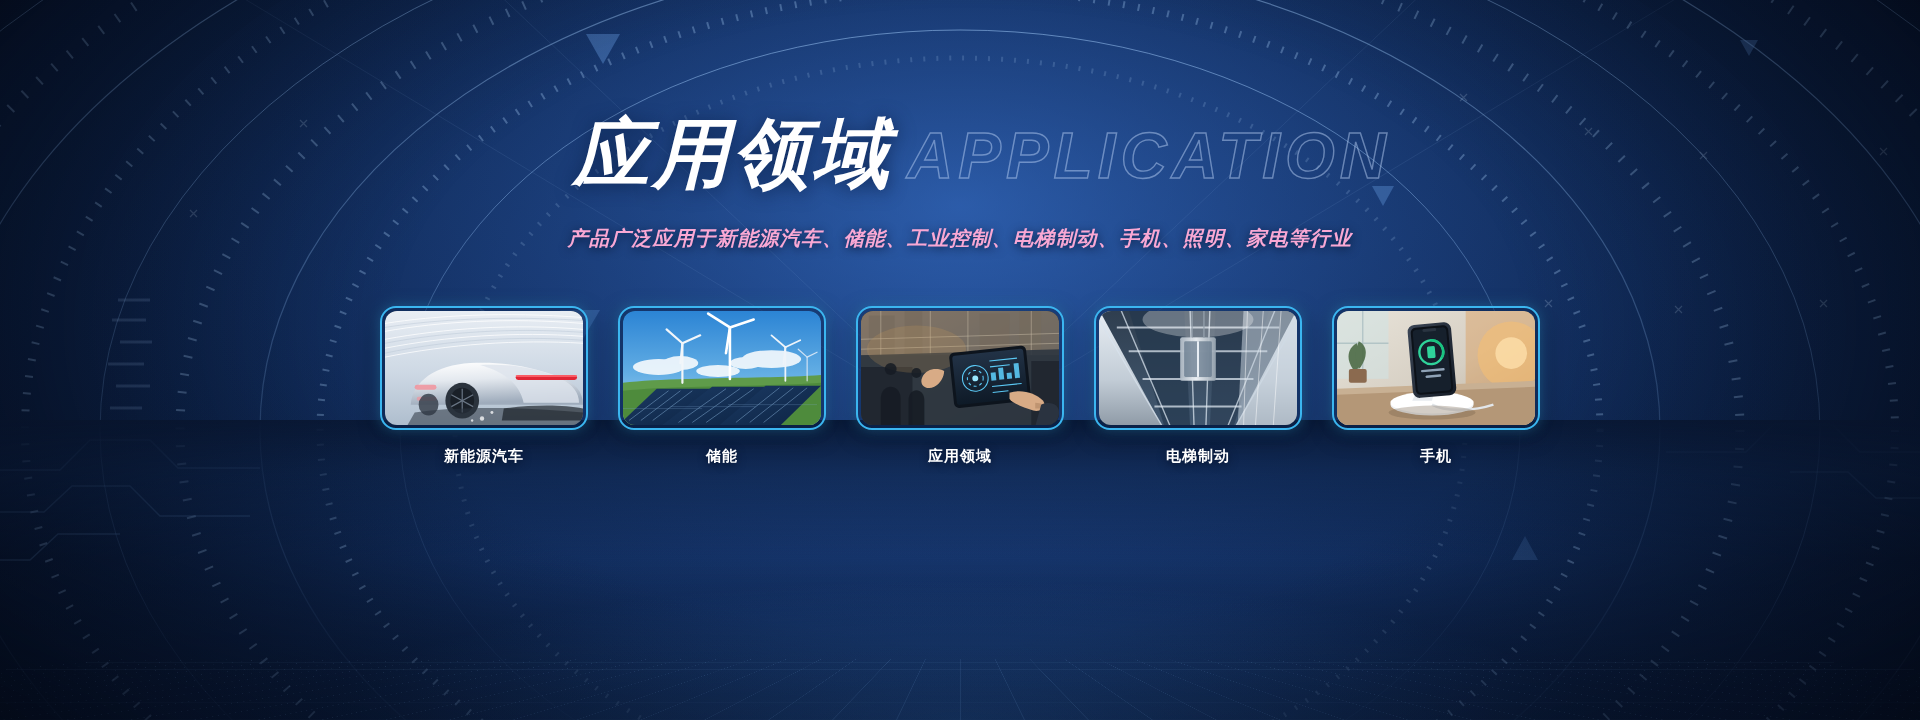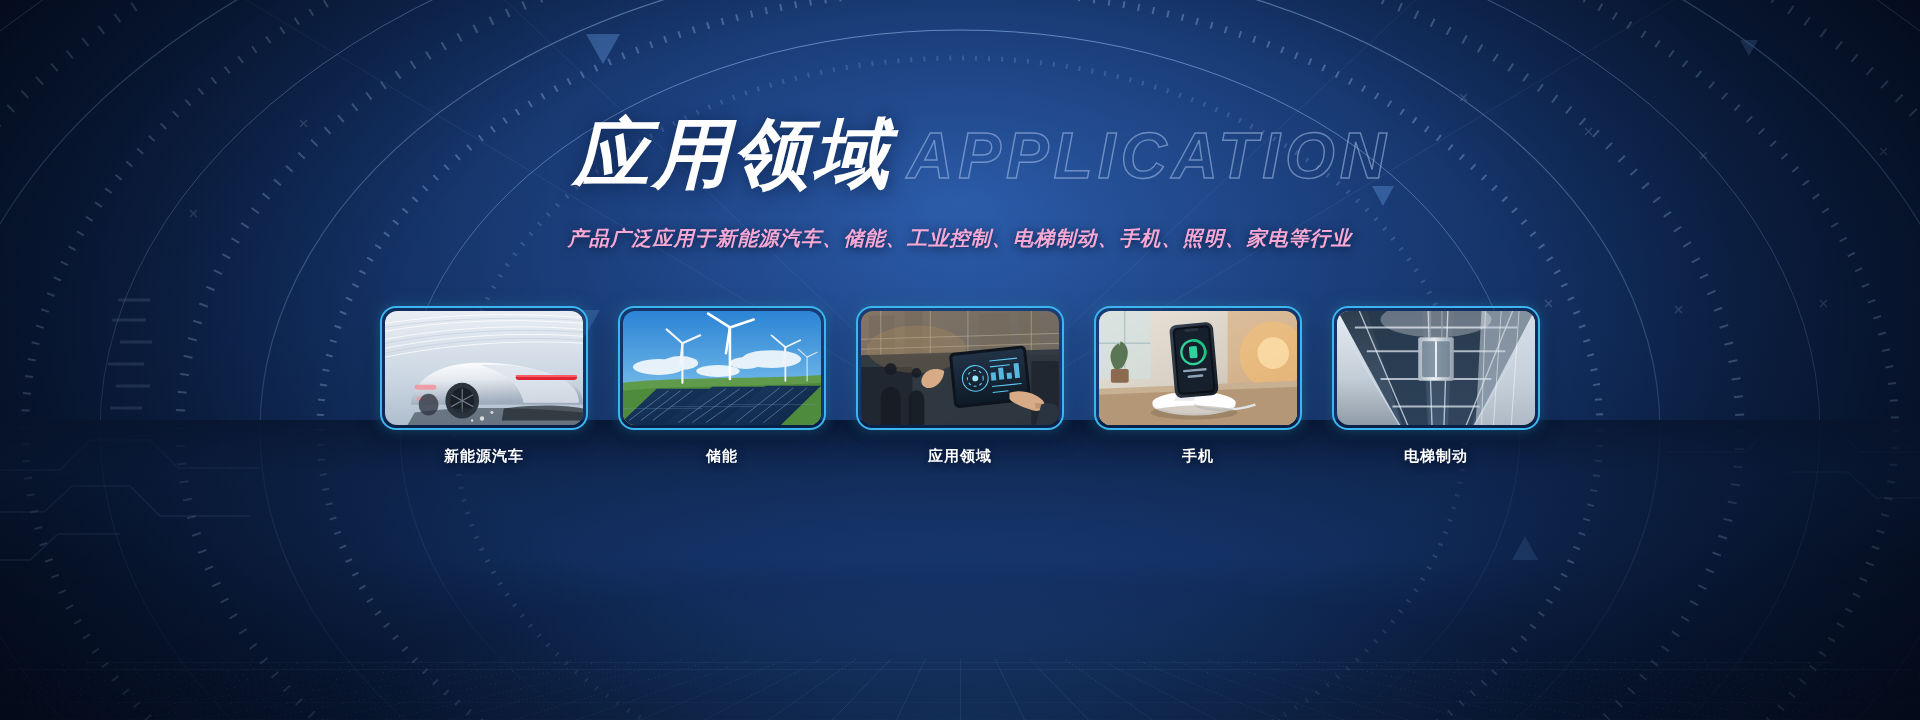--- a/index.html
+++ b/index.html
@@ -423,20 +423,85 @@
           </div>
         </div>
         <div class="card-label">应用领域</div>
       </div>
 
       <div class="card">
         <div class="card-frame">
           <div class="thumb">
             <svg viewBox="0 0 200 118" preserveAspectRatio="xMidYMid slice">
               <defs>
+                <linearGradient id="elebg" x1="0" y1="0" x2="0" y2="1">
+                  <stop offset="0%" stop-color="#e8eef4"></stop>
+                  <stop offset="60%" stop-color="#c2ccd6"></stop>
+                  <stop offset="100%" stop-color="#8e9aa6"></stop>
+                </linearGradient>
+                <linearGradient id="shaft" x1="0" y1="0" x2="0" y2="1">
+                  <stop offset="0%" stop-color="#1a2a3c"></stop>
+                  <stop offset="100%" stop-color="#38506a"></stop>
+                </linearGradient>
+                <linearGradient id="metal" x1="0" y1="0" x2="1" y2="0">
+                  <stop offset="0%" stop-color="#aeb9c4"></stop>
+                  <stop offset="45%" stop-color="#eef2f6"></stop>
+                  <stop offset="100%" stop-color="#97a4b0"></stop>
+                </linearGradient>
+              </defs>
+              <rect width="200" height="118" fill="url(#elebg)"></rect>
+
+              <path d="M0 0 L200 0 L138 118 L64 118 Z" fill="url(#shaft)" opacity=".9"></path>
+              <path d="M30 0 L86 0 L92 118 L66 118 Z" fill="#24374d" opacity=".7"></path>
+              <path d="M118 0 L172 0 L136 118 L112 118 Z" fill="#24374d" opacity=".55"></path>
+
+              <g stroke="#d8e3ee" stroke-opacity=".75" stroke-width="1.4" fill="none">
+                <path d="M0 10 L64 118"></path>
+                  <path d="M22 0 L72 118"></path>
+                <path d="M200 10 L138 118"></path>
+                  <path d="M178 0 L130 118"></path>
+                <path d="M92 0 L96 118"></path>
+                  <path d="M112 0 L108 118"></path>
+              </g>
+
+              <g stroke="#e6eef6" stroke-opacity=".7" stroke-width="2" fill="none">
+                <path d="M18 18 L182 18"></path>
+                <path d="M30 42 L170 42"></path>
+                <path d="M44 70 L156 70"></path>
+                <path d="M56 98 L144 98"></path>
+              </g>
+
+              <rect x="82" y="28" width="36" height="44" rx="2" fill="url(#metal)" opacity=".95"></rect>
+              <rect x="86" y="32" width="28" height="36" rx="1.5" fill="#5f7388" opacity=".7"></rect>
+              <rect x="99" y="32" width="2" height="36" fill="#e9eff5"></rect>
+
+              <g stroke="#6c7d8e" stroke-width="1.2">
+                <line x1="94" y1="0" x2="94" y2="28"></line>
+                <line x1="106" y1="0" x2="106" y2="28"></line>
+              </g>
+
+              <path d="M146 0 L200 0 L200 118 L140 118 Z" fill="#c9d4df" opacity=".55"></path>
+              <g stroke="#ffffff" stroke-opacity=".5" stroke-width="1">
+                <path d="M150 0 L146 118"></path>
+                  <path d="M166 0 L158 118"></path>
+                  <path d="M184 0 L176 118"></path>
+              </g>
+
+              <ellipse cx="100" cy="10" rx="56" ry="18" fill="#ffffff" opacity=".30"></ellipse>
+            </svg>
+          </div>
+        </div>
+        <div class="card-label">电梯制动</div>
+      </div>
+
+      <div class="card">
+        <div class="card-frame">
+          <div class="thumb">
+            <svg viewBox="0 0 200 118" preserveAspectRatio="xMidYMid slice">
+              <defs>
                 <linearGradient id="room" x1="0" y1="0" x2="1" y2="1">
                   <stop offset="0%" stop-color="#e9e4da"></stop>
                   <stop offset="55%" stop-color="#d6cfc3"></stop>
                   <stop offset="100%" stop-color="#b9aa94"></stop>
                 </linearGradient>
                 <linearGradient id="phonebody" x1="0" y1="0" x2="1" y2="1">
                   <stop offset="0%" stop-color="#3c4656"></stop>
                   <stop offset="100%" stop-color="#131a24"></stop>
                 </linearGradient>
                 <linearGradient id="warmlight" x1="0" y1="0" x2="1" y2="0">
@@ -486,80 +551,15 @@
 
               <path d="M96 96 C110 104 140 102 158 96" stroke="#e2e6ea" stroke-width="2.6" fill="none"></path>
 
               <ellipse cx="96" cy="104" rx="44" ry="7" fill="#6d5a43" opacity=".30"></ellipse>
             </svg>
           </div>
         </div>
         <div class="card-label">手机</div>
       </div>
 
-      <div class="card">
-        <div class="card-frame">
-          <div class="thumb">
-            <svg viewBox="0 0 200 118" preserveAspectRatio="xMidYMid slice">
-              <defs>
-                <linearGradient id="elebg" x1="0" y1="0" x2="0" y2="1">
-                  <stop offset="0%" stop-color="#e8eef4"></stop>
-                  <stop offset="60%" stop-color="#c2ccd6"></stop>
-                  <stop offset="100%" stop-color="#8e9aa6"></stop>
-                </linearGradient>
-                <linearGradient id="shaft" x1="0" y1="0" x2="0" y2="1">
-                  <stop offset="0%" stop-color="#1a2a3c"></stop>
-                  <stop offset="100%" stop-color="#38506a"></stop>
-                </linearGradient>
-                <linearGradient id="metal" x1="0" y1="0" x2="1" y2="0">
-                  <stop offset="0%" stop-color="#aeb9c4"></stop>
-                  <stop offset="45%" stop-color="#eef2f6"></stop>
-                  <stop offset="100%" stop-color="#97a4b0"></stop>
-                </linearGradient>
-              </defs>
-              <rect width="200" height="118" fill="url(#elebg)"></rect>
-
-              <path d="M0 0 L200 0 L138 118 L64 118 Z" fill="url(#shaft)" opacity=".9"></path>
-              <path d="M30 0 L86 0 L92 118 L66 118 Z" fill="#24374d" opacity=".7"></path>
-              <path d="M118 0 L172 0 L136 118 L112 118 Z" fill="#24374d" opacity=".55"></path>
-
-              <g stroke="#d8e3ee" stroke-opacity=".75" stroke-width="1.4" fill="none">
-                <path d="M0 10 L64 118"></path>
-                  <path d="M22 0 L72 118"></path>
-                <path d="M200 10 L138 118"></path>
-                  <path d="M178 0 L130 118"></path>
-                <path d="M92 0 L96 118"></path>
-                  <path d="M112 0 L108 118"></path>
-              </g>
-
-              <g stroke="#e6eef6" stroke-opacity=".7" stroke-width="2" fill="none">
-                <path d="M18 18 L182 18"></path>
-                <path d="M30 42 L170 42"></path>
-                <path d="M44 70 L156 70"></path>
-                <path d="M56 98 L144 98"></path>
-              </g>
-
-              <rect x="82" y="28" width="36" height="44" rx="2" fill="url(#metal)" opacity=".95"></rect>
-              <rect x="86" y="32" width="28" height="36" rx="1.5" fill="#5f7388" opacity=".7"></rect>
-              <rect x="99" y="32" width="2" height="36" fill="#e9eff5"></rect>
-
-              <g stroke="#6c7d8e" stroke-width="1.2">
-                <line x1="94" y1="0" x2="94" y2="28"></line>
-                <line x1="106" y1="0" x2="106" y2="28"></line>
-              </g>
-
-              <path d="M146 0 L200 0 L200 118 L140 118 Z" fill="#c9d4df" opacity=".55"></path>
-              <g stroke="#ffffff" stroke-opacity=".5" stroke-width="1">
-                <path d="M150 0 L146 118"></path>
-                  <path d="M166 0 L158 118"></path>
-                  <path d="M184 0 L176 118"></path>
-              </g>
-
-              <ellipse cx="100" cy="10" rx="56" ry="18" fill="#ffffff" opacity=".30"></ellipse>
-            </svg>
-          </div>
-        </div>
-        <div class="card-label">电梯制动</div>
-      </div>
-
     </div>
   </div>
 </div>
 
 </body></html>

